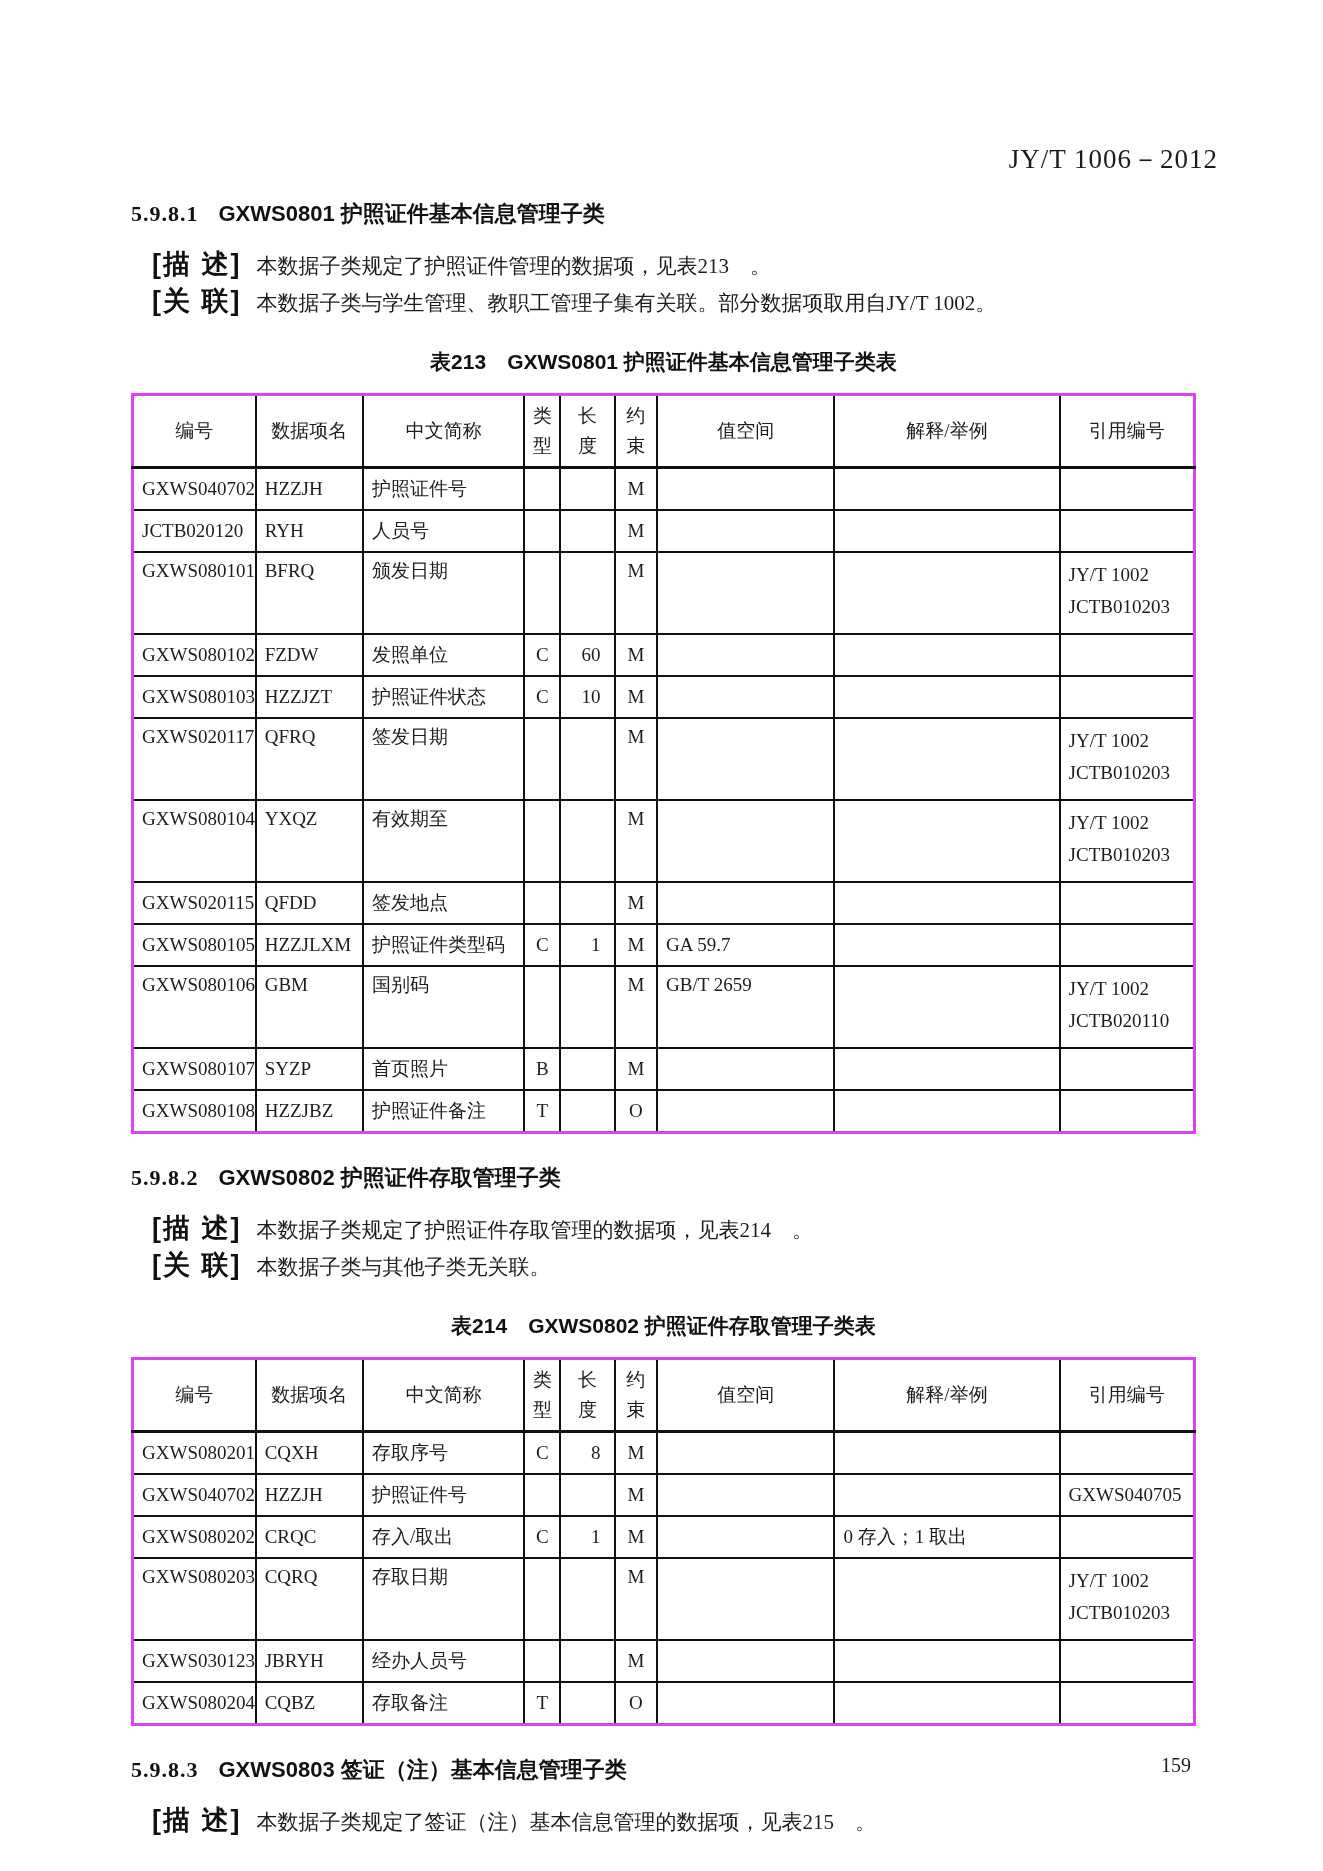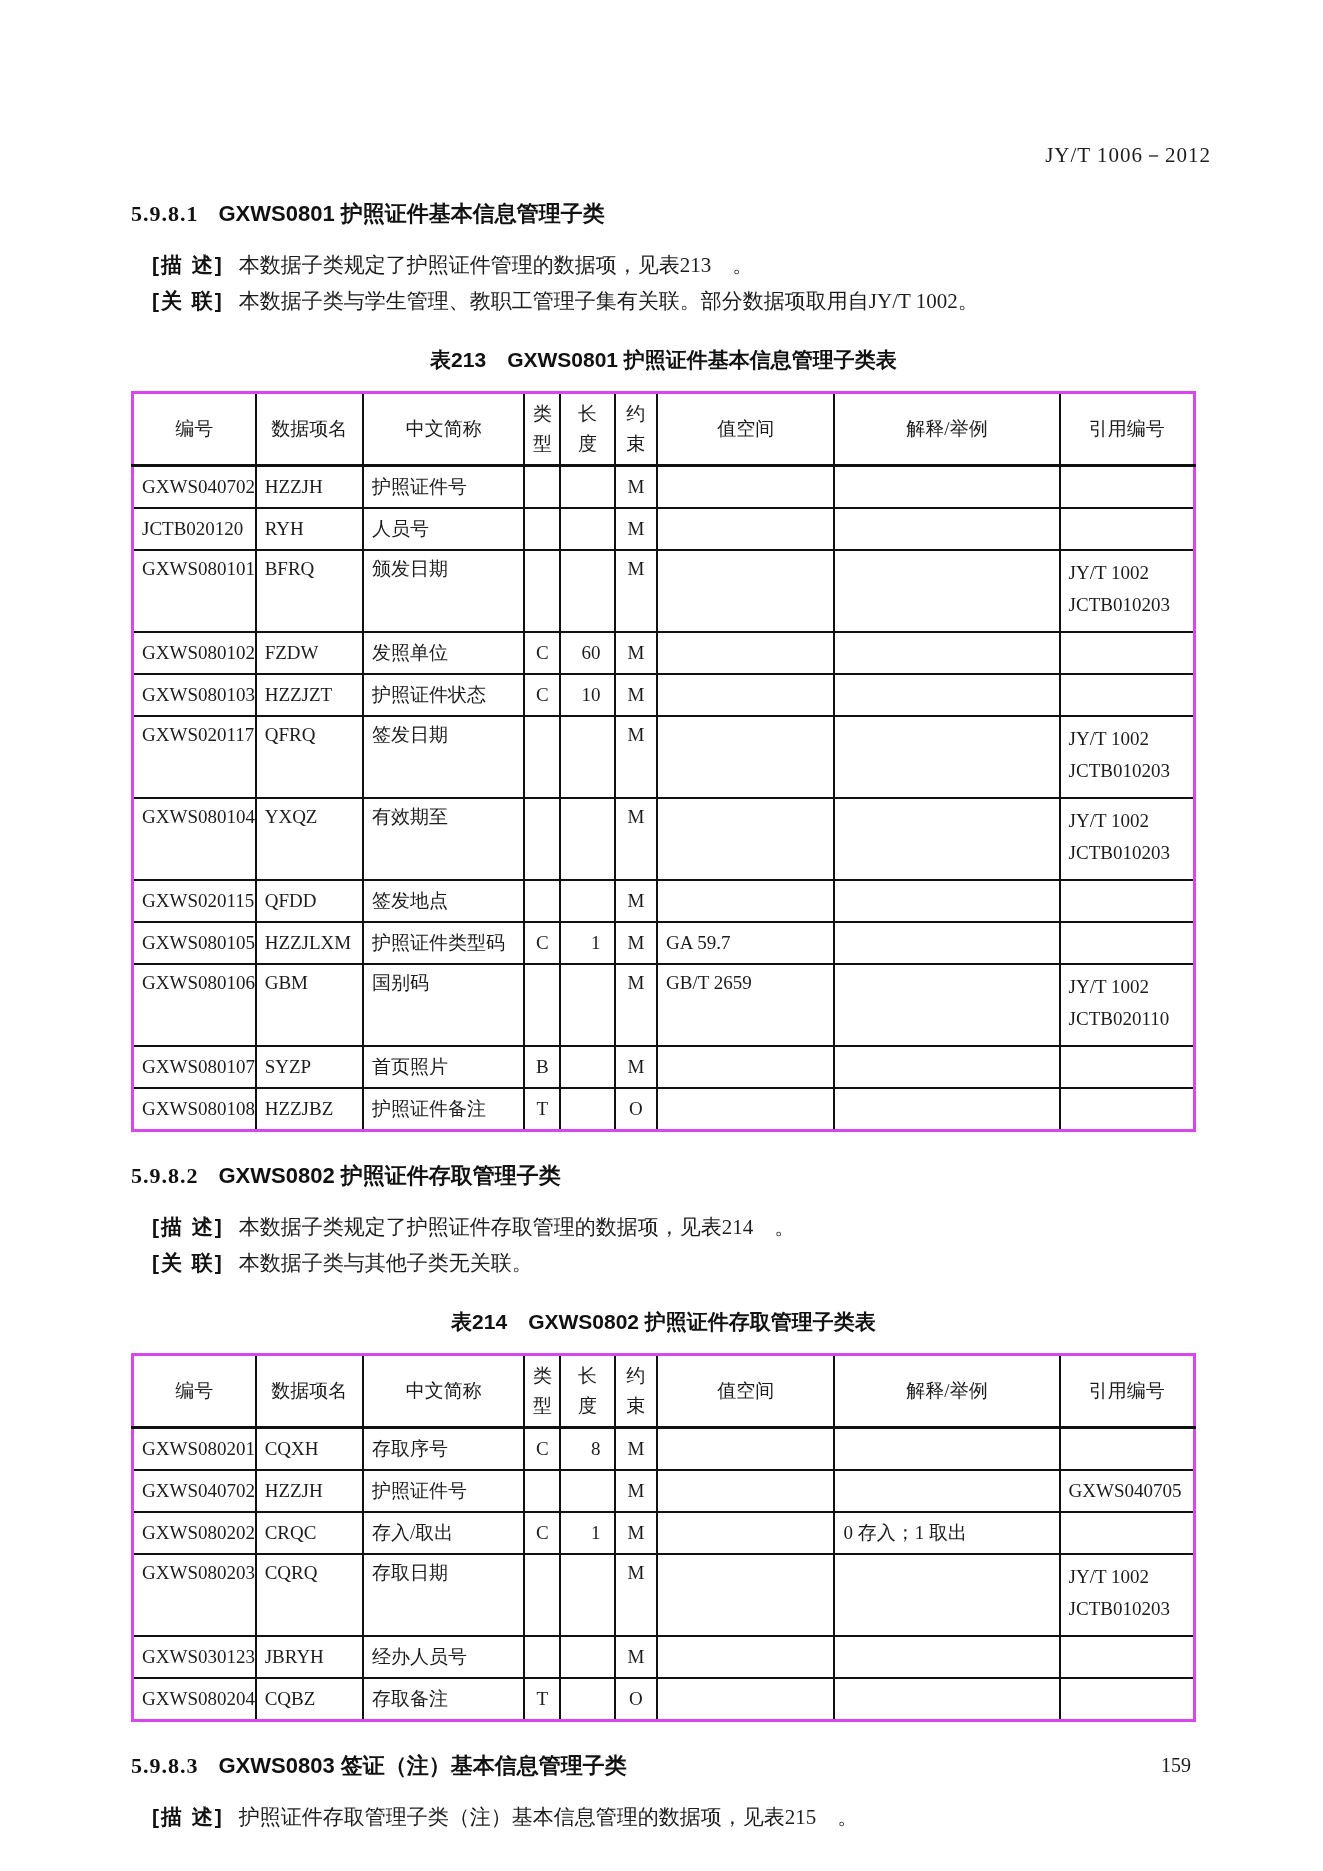--- a/index.html
+++ b/index.html
@@ -5,38 +5,38 @@
   html,body{margin:0;padding:0;background:#ffffff;}
   .page{
     position:relative;
     width:1323px;height:1871px;
     background:#ffffff;
     color:#1c1c1c;
     font-family:"Liberation Serif","DejaVu Serif",serif;
     overflow:hidden;
   }
   .header-code{
-    position:absolute;top:141px;right:112px;
-    font-size:21px;letter-spacing:1px;
+    position:absolute;top:141px;right:105px;
+    font-size:27px;letter-spacing:1px;
   }
   .content{
     position:absolute;left:131px;top:200px;width:1065px;
   }
   .sec-heading{
     margin:30px 0 0 0;
     font-family:"Liberation Sans","DejaVu Sans",sans-serif;
     font-weight:700;font-size:22px;line-height:27px;color:#111;
   }
   .sec-heading:first-child{margin-top:0;}
   .sec-num{margin-right:20px;letter-spacing:1px;font-family:Liberation Serif, serif;}
   .para-block{margin:20px 0 0 21px;}
   .para{margin:0;font-size:21px;line-height:35px;}
   .kv-label{
     font-family:"Liberation Sans","DejaVu Sans",sans-serif;
-    font-weight:700;font-size:21px;margin-right:15px;letter-spacing:2px;color:#111;
+    font-weight:700;font-size:27px;margin-right:15px;letter-spacing:2px;color:#111;
   }
   .table-title{
     margin:28px 0 18px 0;text-align:center;
     font-family:"Liberation Sans","DejaVu Sans",sans-serif;
     font-weight:700;font-size:21px;line-height:26px;color:#111;
   }
   table.data-table{
     width:100%;
     border-collapse:collapse;
     table-layout:fixed;
@@ -387,20 +387,20 @@
             <td class="ac">O</td>
             <td class="al"></td>
             <td class="al"></td>
             <td class="al"></td>
           </tr>
         </tbody>
       </table>
 
     <h2 class="sec-heading"><span class="sec-num">5.9.8.3</span><span>GXWS0803 签证（注）基本信息管理子类</span></h2>
     <div class="para-block">
-      <p class="para"><span class="kv-label">[描 述]</span><span>护照证件存取管理子类（注）基本信息管理的数据项，见表215　。</span></p>
+      <p class="para"><span class="kv-label">[描 述]</span><span>本数据子类规定了签证（注）基本信息管理的数据项，见表215　。</span></p>
     </div>
 
   </div>
 
   <div class="page-number">159</div>
 
 </div>
 
 </body></html>

